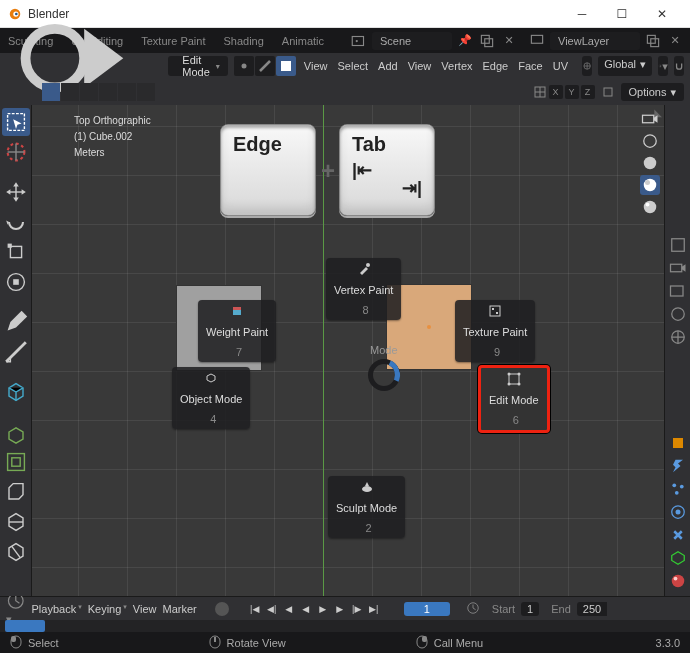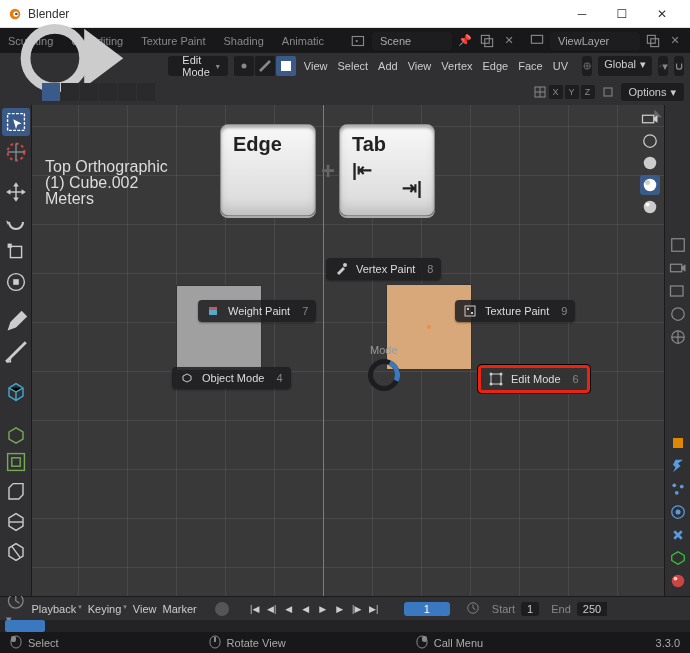--- a/index.html
+++ b/index.html
@@ -52,36 +52,36 @@
   .tool-sep { height: 8px; }
   
   
   .viewport { flex: 1; position: relative; background: #393939; overflow: hidden; }
   .grid { position: absolute; inset: 0; }
   .grid::before, .grid::after { content: ''; position: absolute; background: rgba(255,255,255,0.04); }
   .vline { position: absolute; top: 0; bottom: 0; width: 1px; background: rgba(255,255,255,0.08); }
   .hline { position: absolute; left: 0; right: 0; height: 1px; background: rgba(255,255,255,0.08); }
   .axis-y { position: absolute; top: 0; bottom: 0; width: 1px; background: #5a9945; left: 291px; }
   
-  .overlay-text { position: absolute; left: 13px; top: 8px; color: #ddd; font-size: 16px; line-height: 16px; margin-top: 46px; }
+  .overlay-text { position: absolute; left: 42px; top: 8px; color: #ddd; font-size: 10px; line-height: 16px; }
   
   
   .keycap { position: absolute; background: linear-gradient(#f8f8f8, #d8d8d8); border: 1px solid #888; border-radius: 8px; box-shadow: 0 2px 0 #aaa, 0 3px 3px rgba(0,0,0,.3) inset, 0 -8px 10px rgba(0,0,0,.1) inset; display: flex; flex-direction: column; padding: 8px 12px; color: #222; font-weight: bold; }
   .keycap.ctrl { left: 188px; top: 19px; width: 96px; height: 92px; font-size: 20px; }
   .keycap.tab  { left: 307px; top: 19px; width: 96px; height: 92px; font-size: 20px; }
   .keycap .tabarrows { margin-top: 6px; font-size: 18px; line-height: 16px; display: flex; flex-direction: column; gap: 2px; }
   .plus { position: absolute; left: 289px; top: 52px; color: #666; font-size: 24px; font-weight: bold; }
   
   
   .cube-grey { position: absolute; left: 144px; top: 180px; width: 86px; height: 86px; background: #a0a0a0; border: 1px solid #333; }
   .cube-orange { position: absolute; left: 354px; top: 179px; width: 86px; height: 86px; background: #d9a87a; border: 1px solid #333; }
   .cube-orange .center { position: absolute; left: 50%; top: 50%; width: 4px; height: 4px; background: #e89040; border-radius: 50%; transform: translate(-50%,-50%); }
   
   
-  .pie-chip { position: absolute; background: #1f1f22dd; border-radius: 4px; padding: 4px 8px; display: flex; align-items: center; gap: 8px; color: #ddd; font-size: 11px; box-shadow: 0 1px 2px rgba(0,0,0,.4); }
+  .pie-chip { position: absolute; background: #1f1f22dd; border-radius: 4px; padding: 4px 8px; display: flex; align-items: center; gap: 8px; color: #ddd; font-size: 11px; box-shadow: 0 1px 2px rgba(0,0,0,.4); flex-direction: column; }
   .pie-chip .num { color: #888; margin-left: 4px; }
   .pie-chip.highlight { background: #333; border: 3px solid #e21; box-shadow: 0 0 0 1px #000; }
   .pie-chip .ic { width: 14px; height: 14px; display: flex; align-items: center; justify-content: center; }
   
   .pie-label { position: absolute; left: 338px; top: 239px; color: #999; font-size: 11px; }
   .pie-ring { position: absolute; left: 336px; top: 254px; width: 32px; height: 32px; border: 5px solid #1d1d1f; border-radius: 50%; }
   .pie-ring::after { content: ''; position: absolute; inset: -5px; border: 5px solid transparent; border-right-color: #3a78c0; border-radius: 50%; transform: rotate(-20deg); }
   
   
   .right-icons { position: absolute; right: 4px; top: 8px; display: flex; flex-direction: column; gap: 2px; align-items: center; }
@@ -485,20 +485,30 @@
           <svg viewBox="0 0 14 14">
             <rect x="2" y="2" width="10" height="10" fill="none" stroke="#ccc"></rect>
             <circle cx="2" cy="2" r="1.5" fill="#ccc"></circle>
             <circle cx="12" cy="2" r="1.5" fill="#ccc"></circle>
             <circle cx="2" cy="12" r="1.5" fill="#ccc"></circle>
             <circle cx="12" cy="12" r="1.5" fill="#ccc"></circle>
           </svg>
         </span>
       <span>Edit Mode</span>
       <span class="num">6</span>
+    </div>
+    <div class="pie-chip" style="left:296px; top:371px;">
+      <span class="ic">
+          <svg viewBox="0 0 14 14">
+            <ellipse cx="7" cy="9" rx="5" ry="3" fill="#ccc"></ellipse>
+            <path d="M7 2l2 4h-4z" fill="#ccc"></path>
+          </svg>
+        </span>
+      <span>Sculpt Mode</span>
+      <span class="num">2</span>
     </div>
   </div>
 
   <div class="right-sidebar">
     <div class="rsb-icon">
         <svg viewBox="0 0 16 16">
           <rect x="3" y="3" width="10" height="10" fill="none" stroke="#888"></rect>
         </svg>
       </div>
     <div class="rsb-icon">

